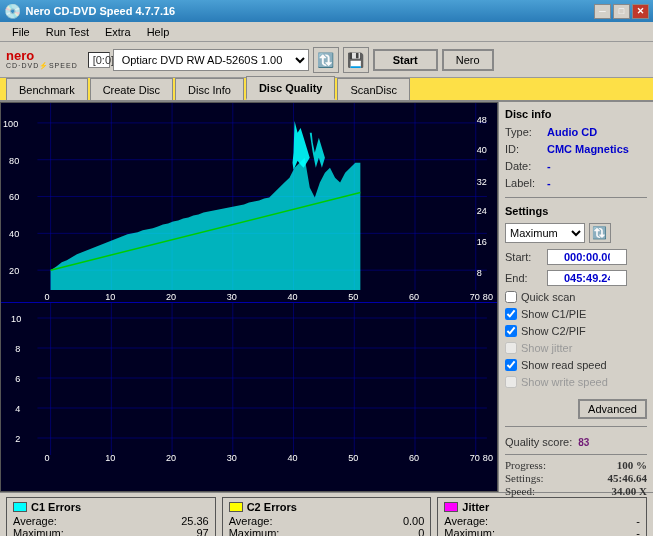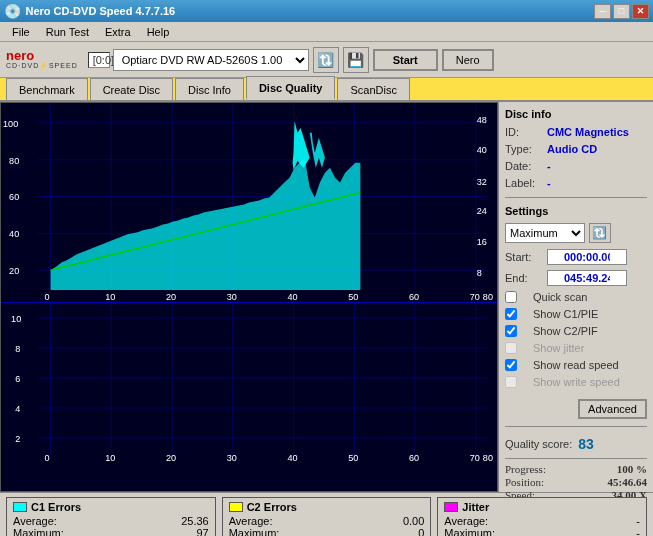--- a/index.html
+++ b/index.html
@@ -274,21 +274,21 @@
       gap: 4px;
       margin-bottom: 1px;
     }
     .field-label {
       width: 38px;
       color: #333;
     }
     .checkbox-row {
       display: flex;
       align-items: center;
-      gap: 16px;
+      gap: 4px;
       margin-bottom: 1px;
     }
     .checkbox-row input[type=checkbox] {
       width: 12px;
       height: 12px;
     }
     .checkbox-label {
       font-size: 11px;
       color: #333;
     }
@@ -306,23 +306,23 @@
       display: flex;
       align-items: center;
       gap: 6px;
       margin-top: 2px;
     }
     .quality-score-label {
       font-size: 11px;
       color: #333;
     }
     .quality-score-value {
-      font-size: 14px;
-      font-weight: bold;
-      color: #0369a1;
+      font-size: 10px;
+      font-weight: bold;
+      color: #701a75;
     }
     .progress-section {
       border-top: 1px solid #888;
       padding-top: 4px;
       margin-top: 2px;
     }
     .progress-row {
       display: flex;
       justify-content: space-between;
       margin-bottom: 1px;
@@ -512,26 +512,26 @@
         <text x="463" y="158" fill="white" font-size="9">70</text>
         <text x="476" y="158" fill="white" font-size="9">80</text>
       </svg>
     </div>
   </div>
 
   <div class="right-panel">
 
     <div class="panel-section-title">Disc info</div>
     <div class="disc-info-row">
+      <span class="disc-info-label">Type:</span>
+      <span class="disc-info-value">Audio CD</span>
+    </div>
+    <div class="disc-info-row">
       <span class="disc-info-label">ID:</span>
       <span class="disc-info-value">CMC Magnetics</span>
-    </div>
-    <div class="disc-info-row">
-      <span class="disc-info-label">Type:</span>
-      <span class="disc-info-value">Audio CD</span>
     </div>
     <div class="disc-info-row">
       <span class="disc-info-label">Date:</span>
       <span class="disc-info-value">-</span>
     </div>
     <div class="disc-info-row">
       <span class="disc-info-label">Label:</span>
       <span class="disc-info-value">-</span>
     </div>
 
@@ -586,21 +586,21 @@
       <span class="quality-score-label">Quality score:</span>
       <span class="quality-score-value">83</span>
     </div>
 
     <div class="progress-section">
       <div class="progress-row">
         <span class="progress-label">Progress:</span>
         <span class="progress-value">100 %</span>
       </div>
       <div class="progress-row">
-        <span class="progress-label">Position:</span>
+        <span class="progress-label">Settings:</span>
         <span class="progress-value">45:46.64</span>
       </div>
       <div class="progress-row">
         <span class="progress-label">Speed:</span>
         <span class="progress-value">34.00 X</span>
       </div>
     </div>
   </div>
 </div>
 

